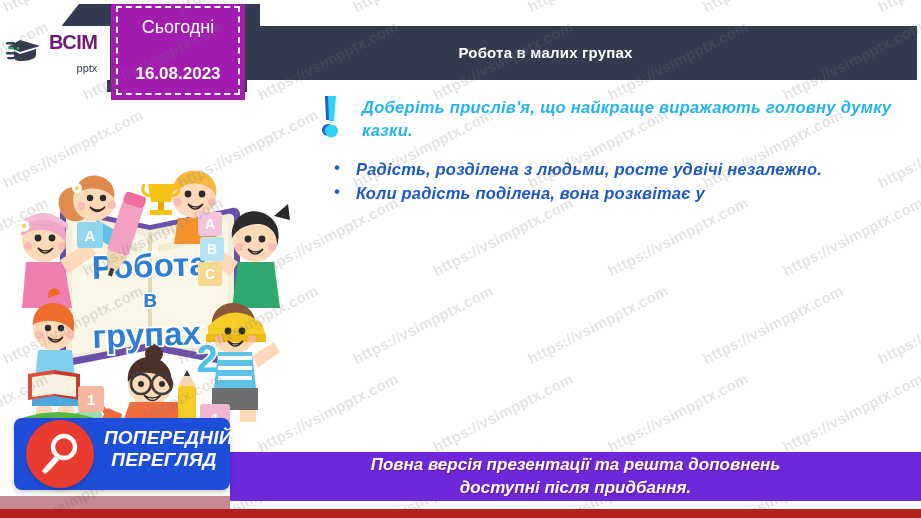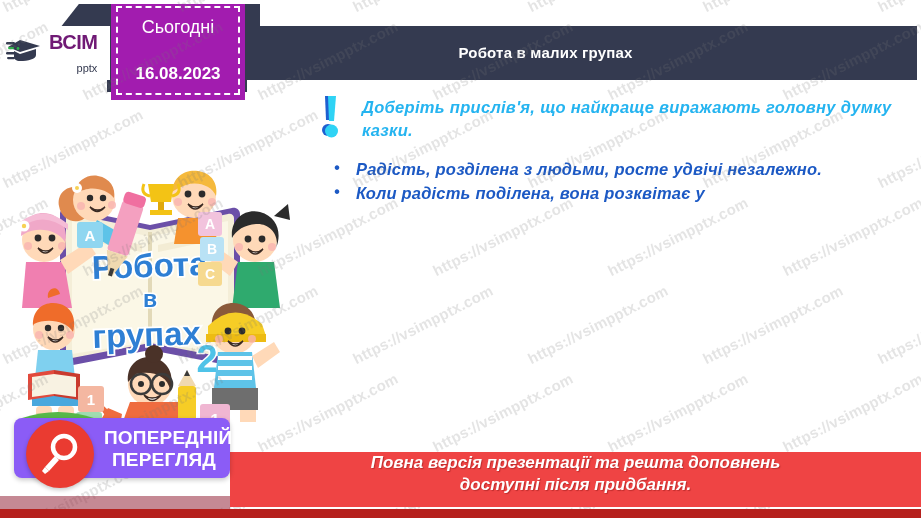--- a/index.html
+++ b/index.html
@@ -235,26 +235,27 @@
     color: #1c59c4;
     font-size: 16px;
   }
 
   
   #promo-banner {
     position: absolute;
     left: 230px;
     top: 452px;
     width: 691px;
-    height: 55px;
-    background: #ef4444;
+    height: 49px;
+    background: #6d28d9;
     z-index: 50;
     display: flex;
     flex-direction: column;
     align-items: center;
+    justify-content: center;
   }
   .promo-line {
     color: #ffffff;
     font-size: 17px;
     font-style: italic;
     font-weight: 700;
     line-height: 1.32;
     text-shadow: 1px 1px 1px rgba(100,0,0,0.35);
     white-space: nowrap;
   }
@@ -276,27 +277,28 @@
     background: rgba(150,40,60,0.55);
     z-index: 49;
   }
 
   
   #preview-badge {
     position: absolute;
     left: 14px;
     top: 418px;
     width: 216px;
-    height: 60px;
-    background: #8b5cf6;
+    height: 72px;
+    background: #1d4ed8;
     border-radius: 8px;
     z-index: 60;
     display: flex;
     align-items: center;
     box-shadow: 0 2px 5px rgba(0,0,0,0.22);
+    font-style: italic;
   }
   #preview-badge-circle {
     position: absolute;
     left: 12px;
     top: 2px;
     width: 68px;
     height: 68px;
     border-radius: 50%;
     background: #ea3b31;
     display: flex;

